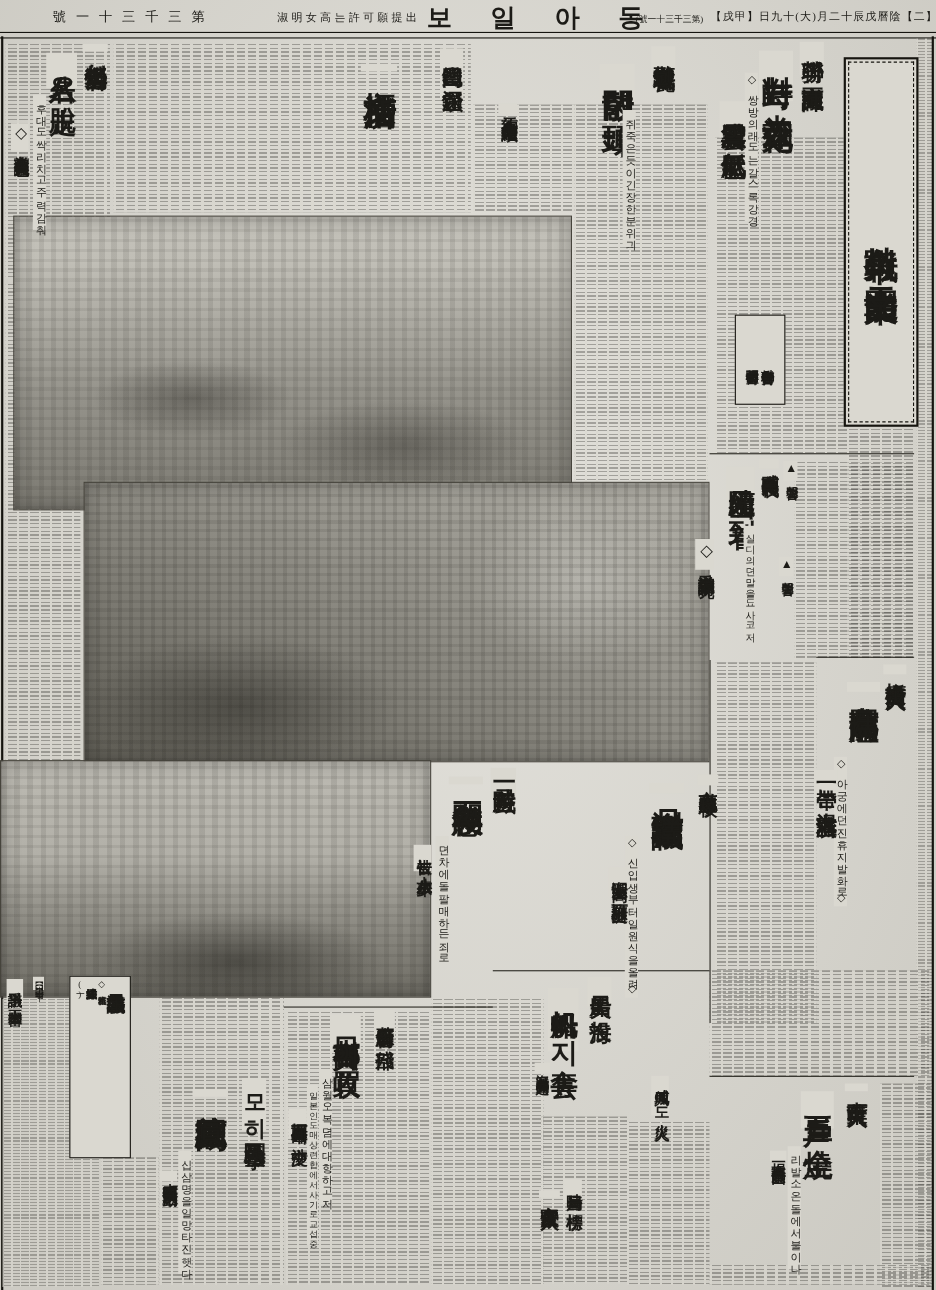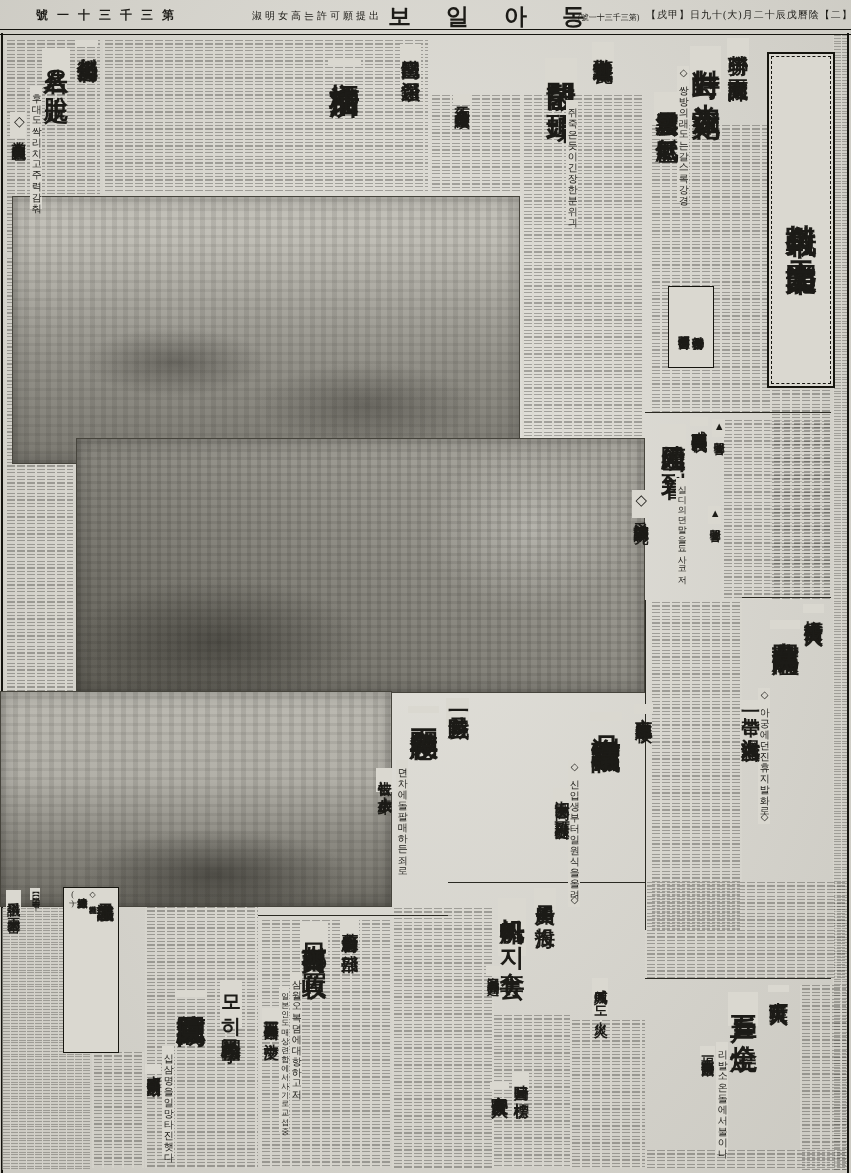--- a/index.html
+++ b/index.html
@@ -80,21 +80,21 @@
       repeating-linear-gradient(0deg, rgba(35,33,28,.08) 0 3px, transparent 3px 9px),
       radial-gradient(ellipse 180px 60px at 55% 85%, rgba(22,21,17,.45), transparent 75%),
       linear-gradient(180deg,#bcbab2 0%,#b2b0a8 40%,#8e8c84 68%,#6e6c64 100%);
   }
 </style>
 </head>
 <body>
 
 <div class="page">
 
-  <div class="mh" style="left:36px;top:7px;font-size:12px;letter-spacing:9px;font-weight:bold;">號一十三千三第</div>
+  <div class="mh" style="left:48px;top:7px;font-size:12px;letter-spacing:9px;font-weight:normal;">號一十三千三第</div>
   <div class="mh" style="left:252px;top:9px;font-size:10px;letter-spacing:3px;">淑明女高는許可願提出</div>
   <div class="mh b" style="left:388px;top:1px;font-size:23px;letter-spacing:35px;">보일아동</div>
   <div class="mh" style="left:578px;top:12px;font-size:8px;">(號一十三千三第)</div>
   <div class="mh" style="left:646px;top:8px;font-size:10px;letter-spacing:1px;">【戌甲】日九十(大)月二十辰戊曆陰【二】</div>
   <div class="rule-double"></div>
   <div class="edge-left"></div>
   <div class="edge-right"></div>
 
   <div class="bt" style="left:103px;top:40px;width:325px;height:153px;"></div>
   <div class="bt" style="left:430px;top:95px;width:92px;height:98px;"></div>

